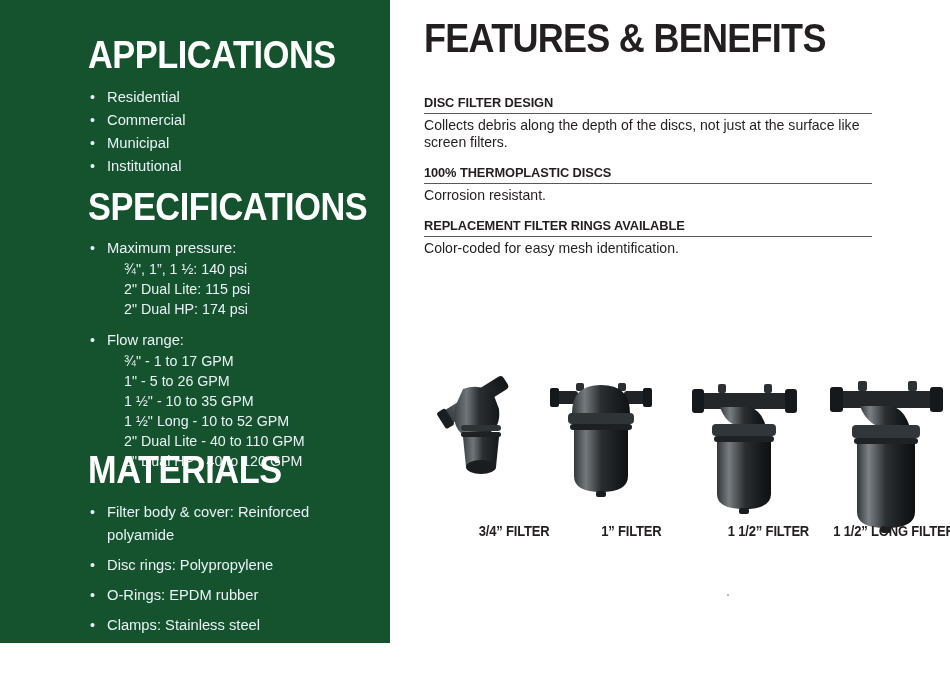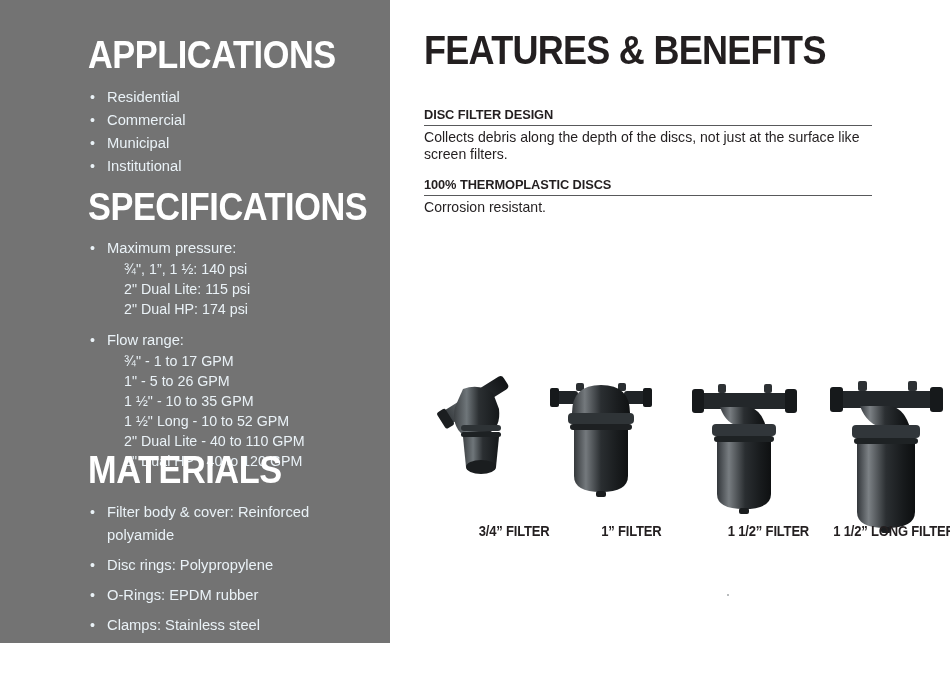--- a/index.html
+++ b/index.html
@@ -8,21 +8,21 @@
     background:#ffffff;
     font-family:"Liberation Sans", sans-serif;
     position:relative;
     overflow:hidden;
   }
 
   
   #blue-panel {
     position:absolute; left:0; top:0;
     width:390px; height:643px;
-    background:#737373;
+    background:#14532d;
     color:#ffffff;
   }
   .blue-heading {
     font-weight:bold;
     font-size:39px;
     line-height:42px;
     letter-spacing:-0.5px;
     transform:scaleX(0.88);
     transform-origin:left center;
     color:#ffffff;
@@ -59,21 +59,21 @@
   #specifications-block { position:absolute; left:88px; top:186px; }
   #specifications-list { margin-top:8px; }
   #spec-group-flow { margin-top:9px; }
 
   #materials-block { position:absolute; left:88px; top:449px; }
   #materials-list { margin-top:9px; }
   #materials-list li { margin-bottom:7px; }
   #materials-list li .wrap-line { display:block; }
 
   
-  #features-section { position:absolute; left:424px; top:28px; width:450px; }
+  #features-section { position:absolute; left:424px; top:16px; width:450px; }
   #features-title {
     font-weight:bold;
     font-size:40px;
     line-height:44px;
     letter-spacing:-0.8px;
     transform:scaleX(0.90);
     transform-origin:left center;
     color:#231f20;
     white-space:nowrap;
   }
@@ -221,20 +221,25 @@
       <div class="feature-rule"></div>
       <div class="feature-body">Collects debris along the depth of the discs, not just at the surface like screen filters.</div>
     </div>
 
     <div class="feature-block">
       <div class="feature-head">100% THERMOPLASTIC DISCS</div>
       <div class="feature-rule"></div>
       <div class="feature-body">Corrosion resistant.</div>
     </div>
 
+    <div class="feature-block">
+      <div class="feature-head">REPLACEMENT FILTER RINGS AVAILABLE</div>
+      <div class="feature-rule"></div>
+      <div class="feature-body">Color-coded for easy mesh identification.</div>
+    </div>
 
 
   </div>
 </div>
 
 <div id="product-gallery">
 
   <div class="product-item" id="product-0">
     <div class="product-figure">
       <svg class="svg-fig" width="120" height="150" viewBox="0 0 120 150" style="margin-top:58px">

